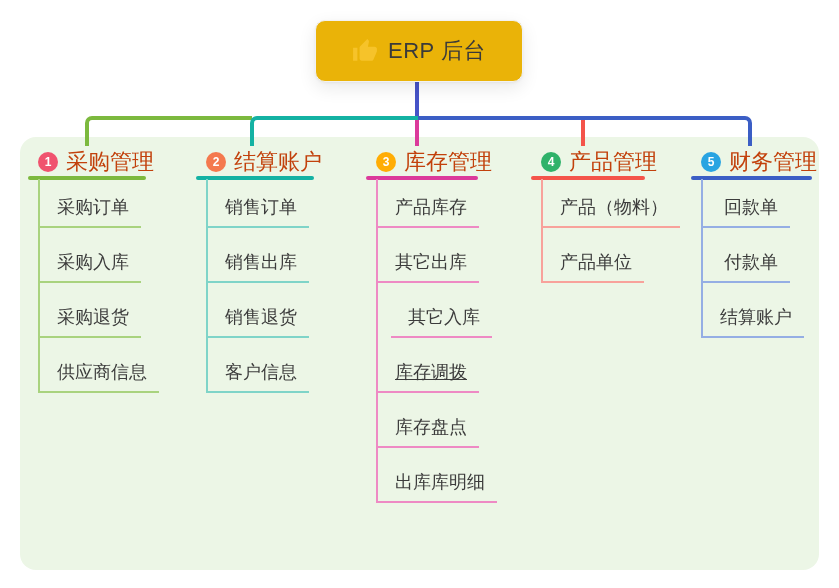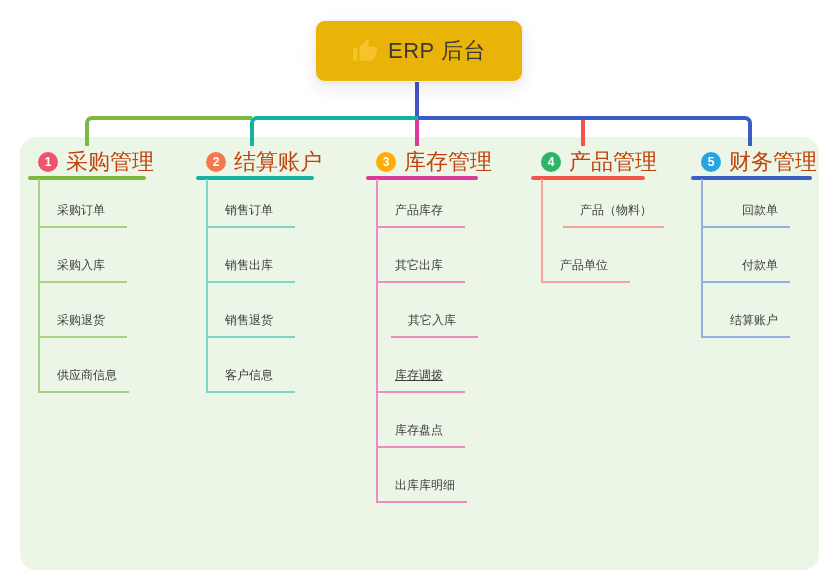--- a/index.html
+++ b/index.html
@@ -32,21 +32,21 @@
     color:#fff;font-size:12px;font-weight:bold;
     display:flex;align-items:center;justify-content:center;
   }
   .branch-label{font-size:22px;color:#c2410c;white-space:nowrap;}
   .branch-underline{position:absolute;left:0;top:31px;height:4px;border-radius:2px;}
   .children{position:absolute;left:10px;top:34px;border-left-width:2px;border-left-style:solid;}
   .child-row{height:55px;display:flex;align-items:flex-end;}
   .child-row:first-child{height:49px;}
   .child-label{
     display:block;white-space:nowrap;
-    font-size:12px;color:#3c3c3c;
+    font-size:18px;color:#3c3c3c;
     padding:0 12px 7px 17px;
     border-bottom-width:2px;border-bottom-style:solid;
     min-width:58px;
   }
   .thumb-icon{width:26px;height:26px;flex:0 0 auto;}
 </style>
 </head>
 <body>
 
 <div class="panel" id="panel" style="background: rgb(236, 246, 230);"></div>
@@ -153,21 +153,21 @@
   </div>
 
   <div class="branch" style="left: 531px; top: 145px;">
     <div class="branch-header">
       <span class="badge" style="background: rgb(47, 178, 106);">4</span>
       <span class="branch-label">产品管理</span>
     </div>
     <div class="branch-underline" style="width: 114px; background: rgb(244, 84, 74);"></div>
     <div class="children" style="border-left-color: rgb(248, 162, 155);">
   <div class="child-row">
-    <span class="child-label" style="border-bottom-color: rgb(248, 162, 155); margin-left: 20px;">产品（物料）</span>
+    <span class="child-label" style="border-bottom-color: rgb(248, 162, 155);">产品（物料）</span>
   </div>
 
 
   <div class="child-row">
     <span class="child-label" style="border-bottom-color: rgb(248, 162, 155);">产品单位</span>
   </div>
 </div>
   </div>
 
   <div class="branch" style="left: 691px; top: 145px;">

